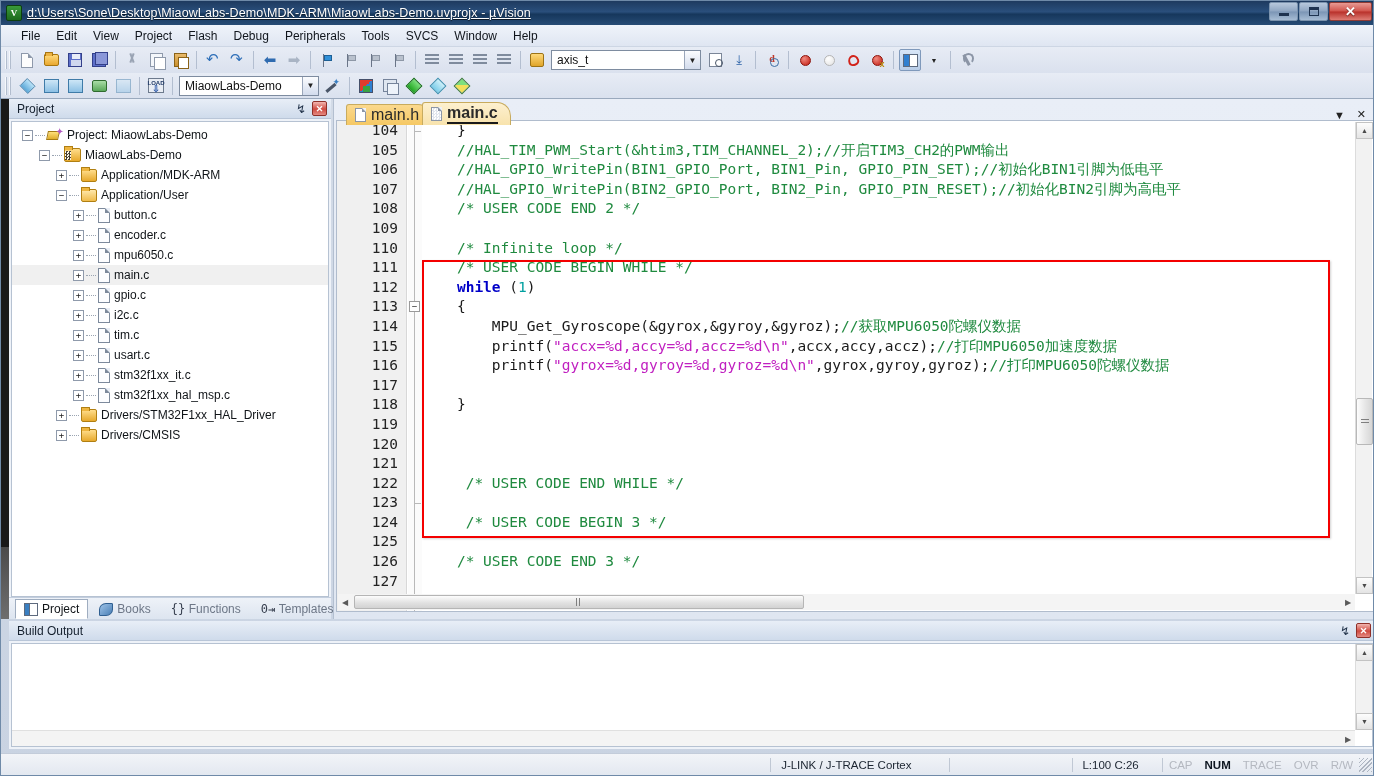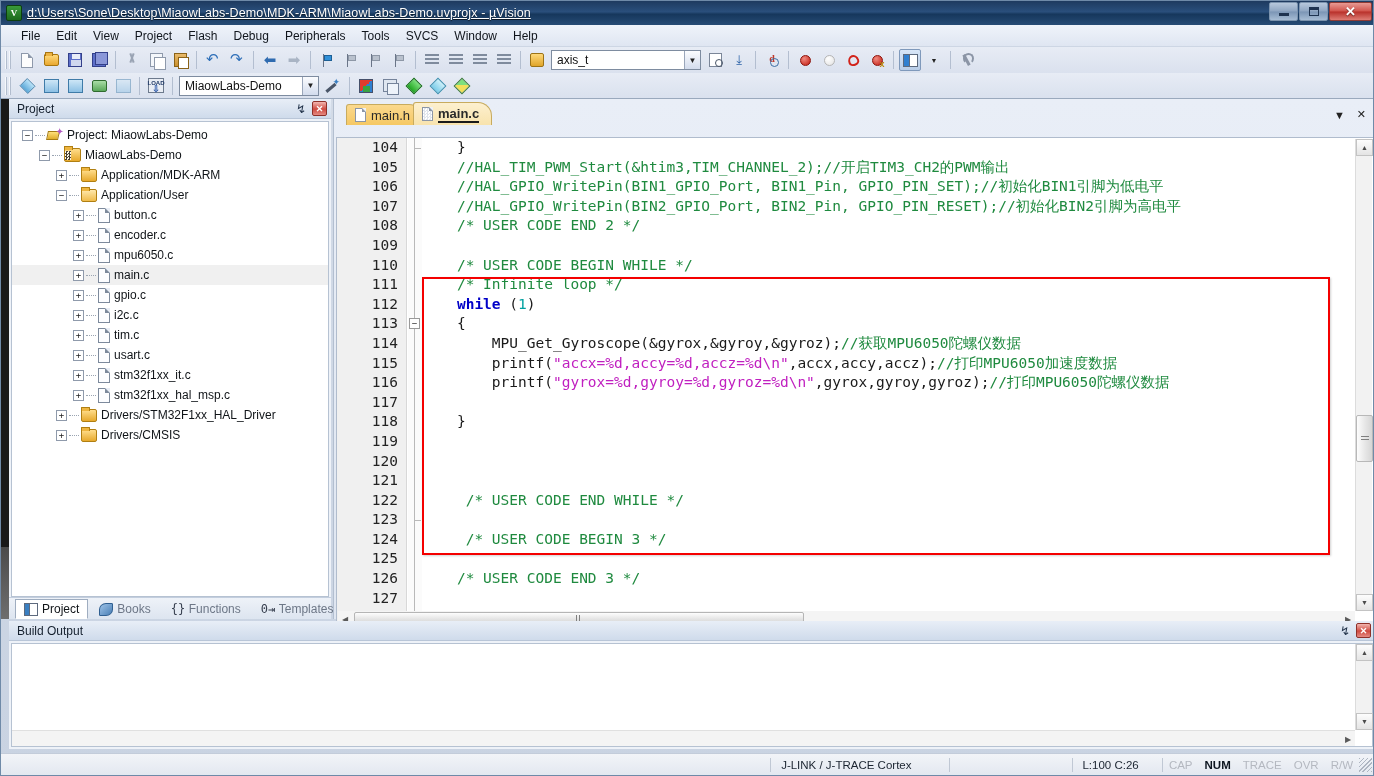--- a/index.html
+++ b/index.html
@@ -266,42 +266,42 @@
 
   
   .editor-area {
     position:absolute; left:332px; top:98px; width:1042px; height:520px;
     background:linear-gradient(180deg,#e9eef7,#dfe6f1);
     border-left:1px solid #b3bfd0;
   }
   .ed-tabbar { position:absolute;left:0;top:0;width:1042px;height:26px; display:flex; align-items:flex-end; }
   .ed-tab {
     display:flex;align-items:center;gap:5px;height:21px;padding:0 12px 0 8px;
-    font-size:13px;color:#2a2a2a; position:relative; margin-right:-10px;
+    font-size:16px;color:#2a2a2a; position:relative; margin-right:-10px;
     border:1px solid #c8ab5e; border-bottom:none;
     border-radius:3px 14px 0 0;
   }
   .ed-tab.inactive {
     background:linear-gradient(180deg,#fbd98e,#f5c864);
     z-index:1;
   }
   .ed-tab.active {
     background:linear-gradient(180deg,#fdf0cf,#f8e3ad);
     z-index:2; font-weight:bold; height:23px;
   }
   .ed-tab .tabtext.active-u { border-bottom:2px solid #1a1a1a; }
   .tabfile { width:11px;height:14px;background:#fff;border:1px solid #8c96a6;position:relative;flex:0 0 11px; }
   .tabfile:after { content:"";position:absolute;right:-1px;top:-1px;border-width:0 4px 4px 0;
     border-style:solid;border-color:#8c96a6 #eef1f6; }
   .tabfile.dotted { background:repeating-conic-gradient(#dfe4ec 0% 25%,#ffffff 0% 50%) 0 0/3px 3px; }
   .ed-tabctl { margin-left:auto; display:flex; align-items:center; gap:12px; padding:0 10px 4px 0; }
   .ed-tabctl span { font-size:11px; color:#222; }
 
   .code-wrap {
-    position:absolute; left:2px; top:38px; width:1038px; height:492px;
+    position:absolute; left:2px; top:21px; width:1038px; height:492px;
     background:#fff; border:1px solid #b0bccd;
     overflow:hidden;
   }
   .gutter {
     position:absolute;left:0;top:0;width:70px;height:100%;
     background:#f0f0f0; border-right:1px solid #d8d8d8;
   }
   .foldcol {
     position:absolute;left:71px;top:0;width:14px;height:100%;
     background:#fbfbfb;
@@ -801,22 +801,22 @@
             <div style="top: 382.4px; position: absolute; left: 6px; width: 7px; height: 1px; border-top: 1px solid rgb(185, 185, 185);"></div>
           </div>
       </div>
       <div class="codearea" id="codearea">
           <div class="cline"><span class="pn">    }</span></div>
           <div class="cline"><span class="cm">    //HAL_TIM_PWM_Start(&amp;htim3,TIM_CHANNEL_2);//开启TIM3_CH2的PWM输出</span></div>
           <div class="cline"><span class="cm">    //HAL_GPIO_WritePin(BIN1_GPIO_Port, BIN1_Pin, GPIO_PIN_SET);//初始化BIN1引脚为低电平</span></div>
           <div class="cline"><span class="cm">    //HAL_GPIO_WritePin(BIN2_GPIO_Port, BIN2_Pin, GPIO_PIN_RESET);//初始化BIN2引脚为高电平</span></div>
           <div class="cline"><span class="cm">    /* USER CODE END 2 */</span></div>
           <div class="cline">&nbsp;</div>
+          <div class="cline"><span class="cm">    /* Infinite loop */</span></div>
           <div class="cline"><span class="cm">    /* USER CODE BEGIN WHILE */</span></div>
-          <div class="cline"><span class="cm">    /* Infinite loop */</span></div>
           <div class="cline"><span class="pn">    </span><span class="kw">while</span><span class="pn"> (</span><span class="num">1</span><span class="pn">)</span></div>
           <div class="cline"><span class="pn">    {</span></div>
           <div class="cline"><span class="pn">        MPU_Get_Gyroscope(&amp;gyrox,&amp;gyroy,&amp;gyroz);</span><span class="cm">//获取MPU6050陀螺仪数据</span></div>
           <div class="cline"><span class="pn">        printf(</span><span class="str">"accx=%d,accy=%d,accz=%d\n"</span><span class="pn">,accx,accy,accz);</span><span class="cm">//打印MPU6050加速度数据</span></div>
           <div class="cline"><span class="pn">        printf(</span><span class="str">"gyrox=%d,gyroy=%d,gyroz=%d\n"</span><span class="pn">,gyrox,gyroy,gyroz);</span><span class="cm">//打印MPU6050陀螺仪数据</span></div>
           <div class="cline">&nbsp;</div>
           <div class="cline"><span class="pn">    }</span></div>
           <div class="cline">&nbsp;</div>
           <div class="cline">&nbsp;</div>
           <div class="cline">&nbsp;</div>

